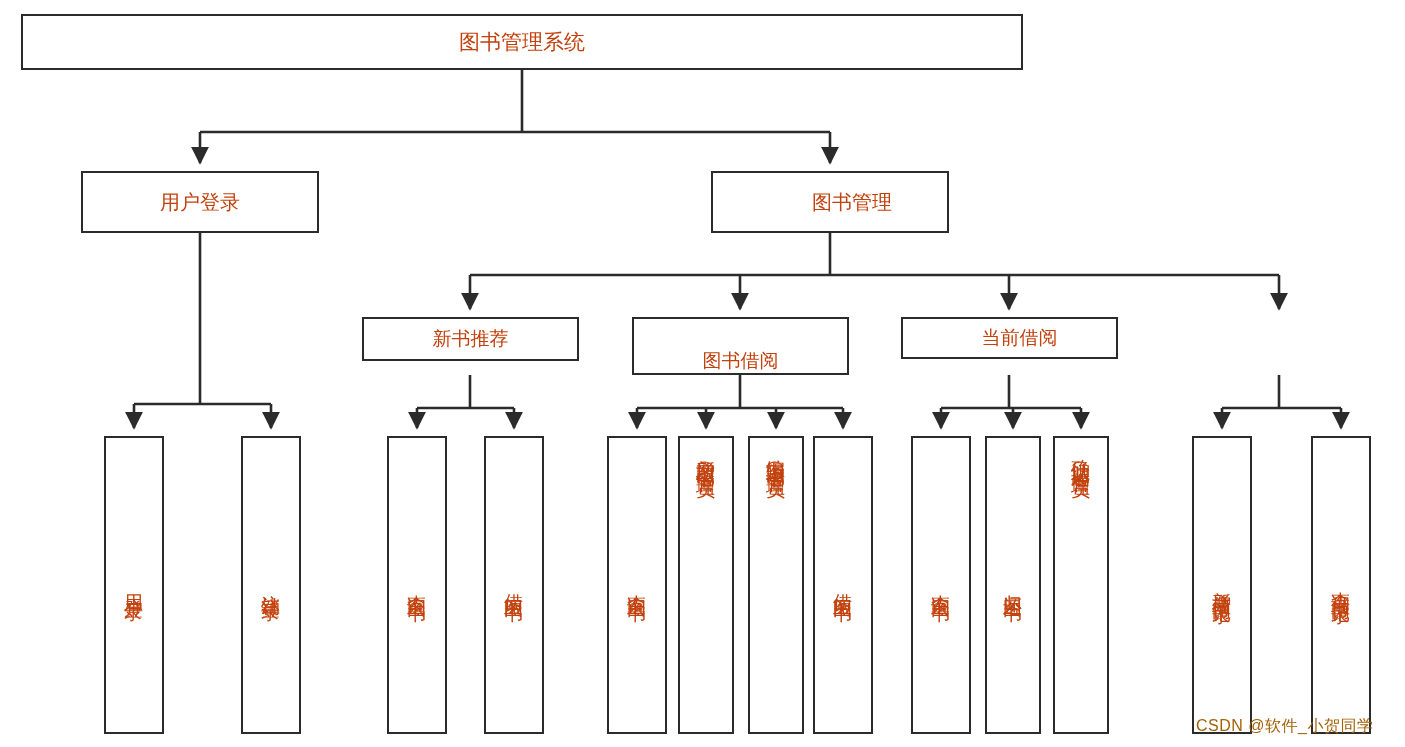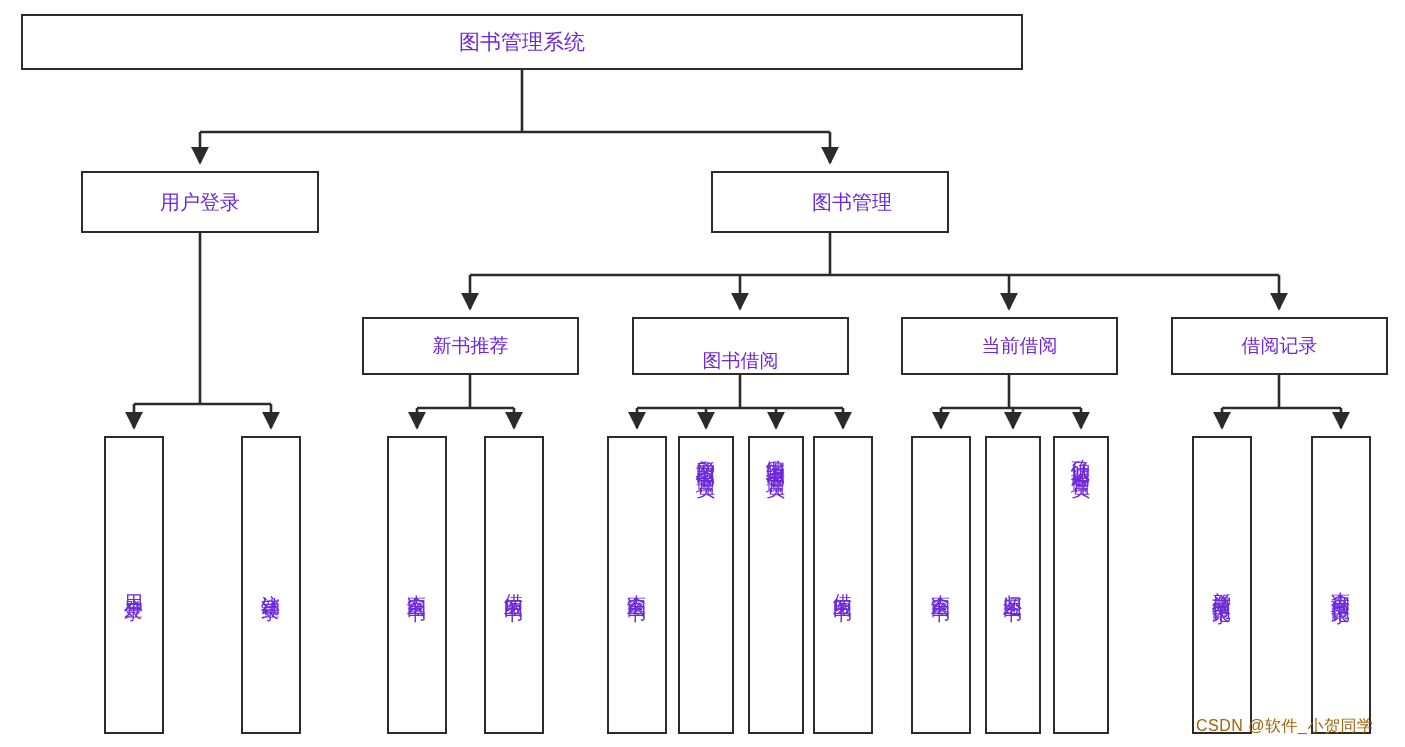--- a/index.html
+++ b/index.html
@@ -25,21 +25,21 @@
     height: 747px;
   }
   .node {
     position: absolute;
     box-sizing: border-box;
     border: 2px solid #2b2b2b;
     background: #ffffff;
     display: flex;
     align-items: center;
     justify-content: center;
-    color: #6d28d9;
+    color: #c2410c;
   }
   .node.level-0 {
     font-size: 21px;
   }
   .node.level-1 {
     font-size: 20px;
   }
   .node.level-2 {
     font-size: 19px;
   }
@@ -132,31 +132,28 @@
     <span class="label">图书管理系统</span>
   </div>
 
   <div class="node level-1" style="left:81px; top:171px; width:238px; height:62px;">
     <span class="label">用户登录</span>
   </div>
   <div class="node level-1" style="left:711px; top:171px; width:238px; height:62px;padding-left:44px;">
     <span class="label">图书管理</span>
   </div>
 
-  <div class="node level-2" style="left:362px; top:317px; width:217px; height:58px;">
+  <div class="node level-2" style="left:362px; top:317px; width:217px; height:44px;">
     <span class="label">新书推荐</span>
   </div>
   <div class="node level-2" style="left:632px; top:317px; width:217px; height:58px;align-items:flex-end;">
     <span class="label">图书借阅</span>
   </div>
-  <div class="node level-2" style="left:901px; top:317px; width:217px; height:58px;padding-left:20px;">
+  <div class="node level-2" style="left:901px; top:317px; width:217px; height:42px;padding-left:20px;">
     <span class="label">当前借阅</span>
-  </div>
-  <div class="node level-2" style="left:1171px; top:317px; width:217px; height:58px;">
-    <span class="label">借阅记录</span>
   </div>
 
   <div class="node leaf" style="left:104px; top:436px; width:60px; height:298px;">
     <span class="label">用户登录</span>
   </div>
   <div class="node leaf" style="left:241px; top:436px; width:60px; height:298px;">
     <span class="label">注销登录</span>
   </div>
 
   <div class="node leaf" style="left:387px; top:436px; width:60px; height:298px;">

